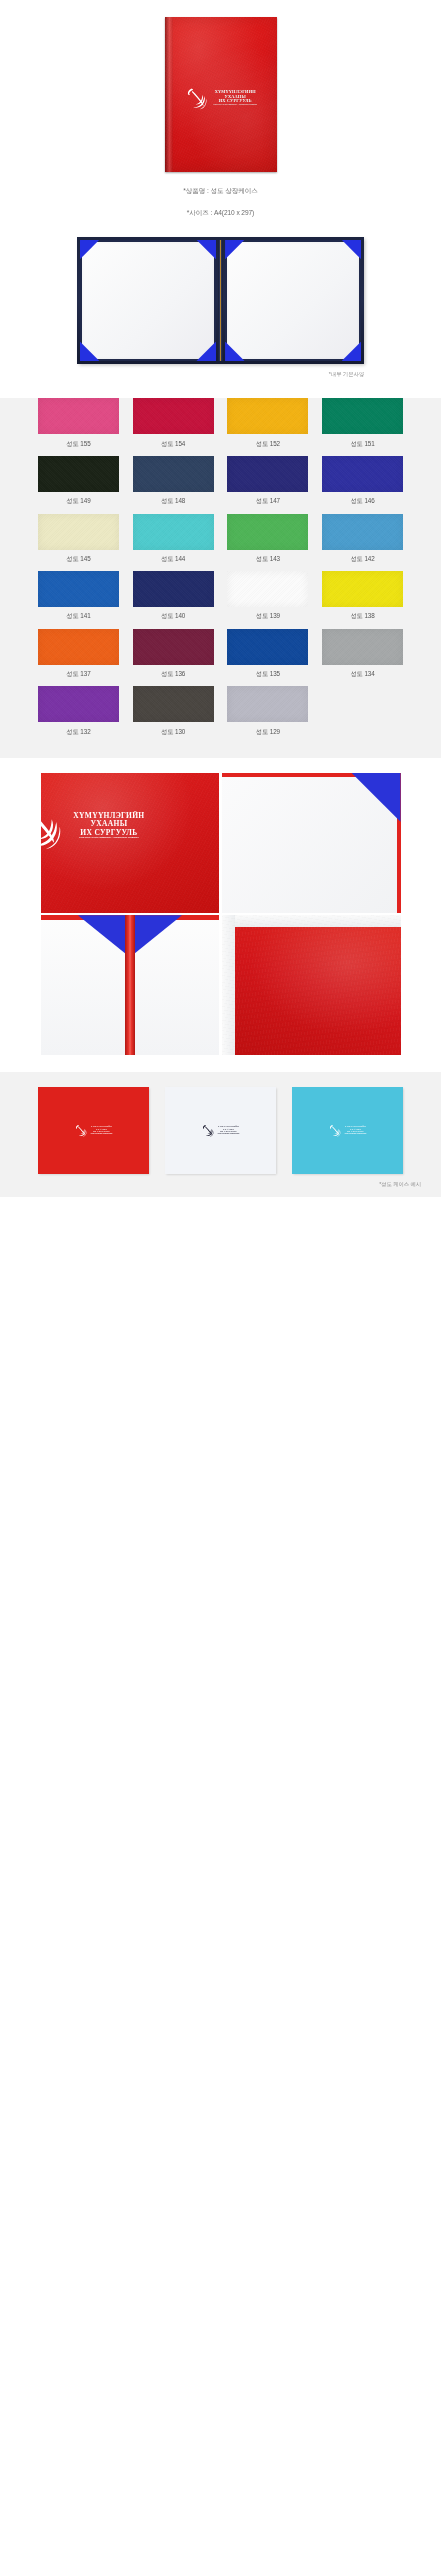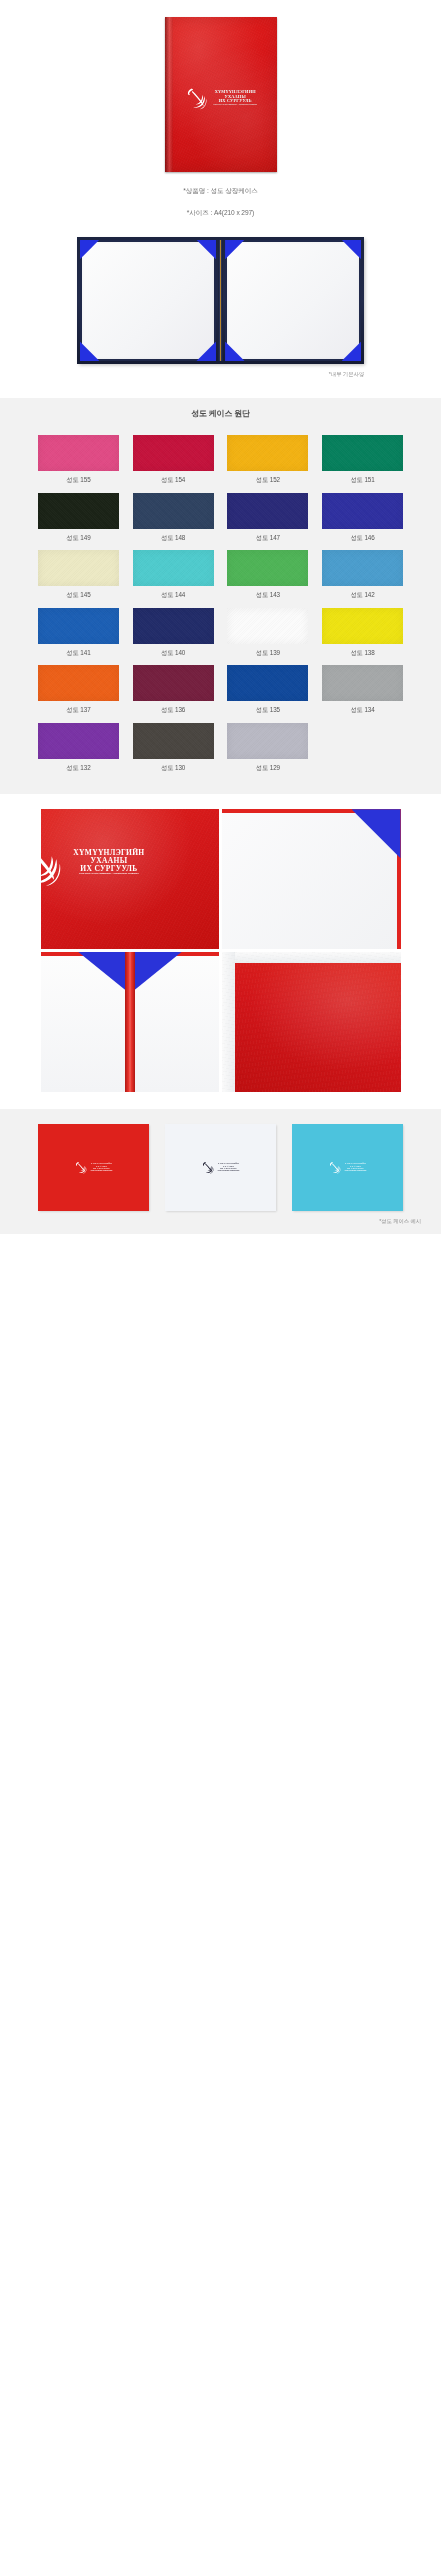--- a/index.html
+++ b/index.html
@@ -297,21 +297,20 @@
         <span class="corner tl"></span>
         <span class="corner bl"></span>
         <span class="corner tr"></span>
         <span class="corner br"></span>
       </div>
     </div>
     <div class="caption-right">*내부 기본사양</div>
   </section>
 
   <section class="swatch-section">
-    <h2 class="swatch-title">성도 케이스 원단</h2>
     <div class="swatch-grid" id="swatch-grid">
         <div class="swatch-cell">
           <div class="swatch-chip" style="background: rgb(224, 75, 133);"></div>
           <div class="swatch-label">성도 155</div>
         </div>
         <div class="swatch-cell">
           <div class="swatch-chip" style="background: rgb(196, 19, 60);"></div>
           <div class="swatch-label">성도 154</div>
         </div>
         <div class="swatch-cell">

